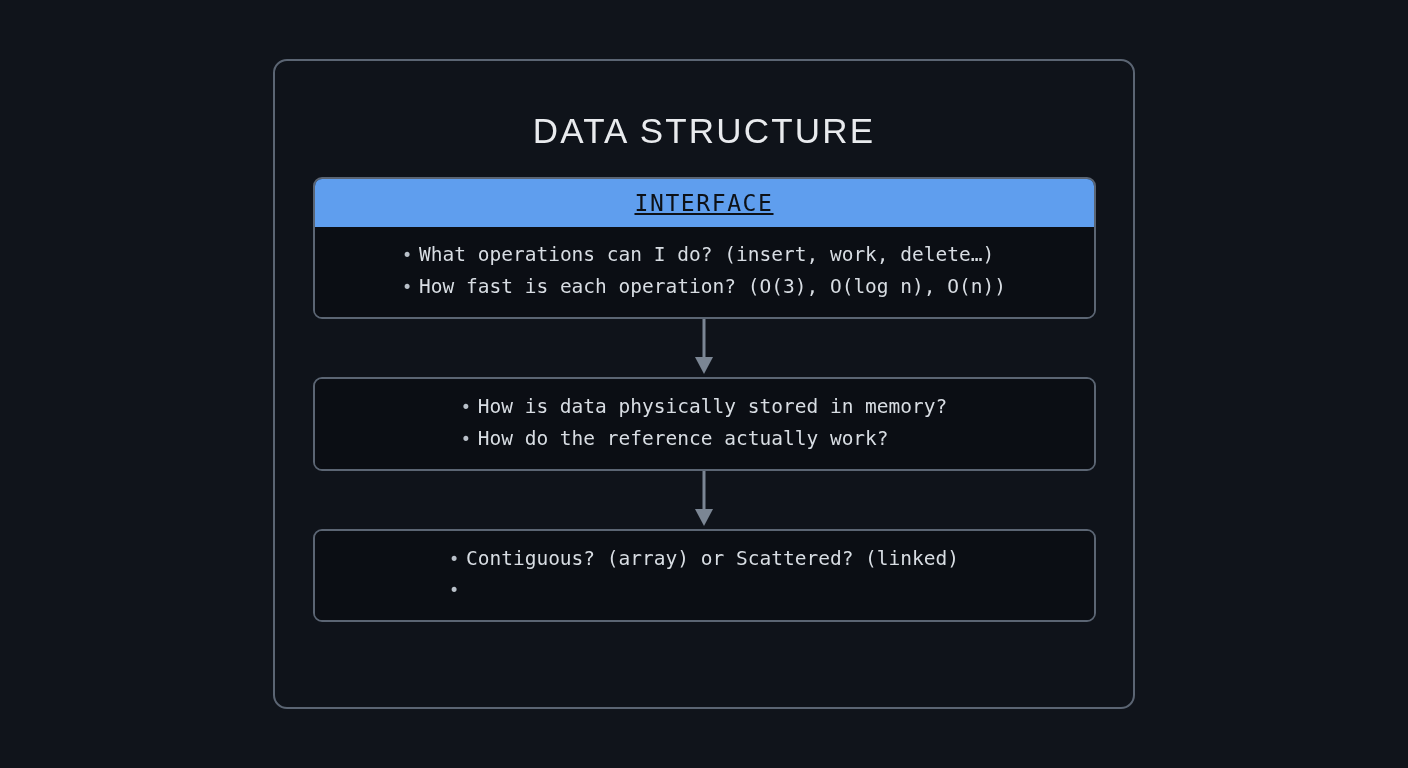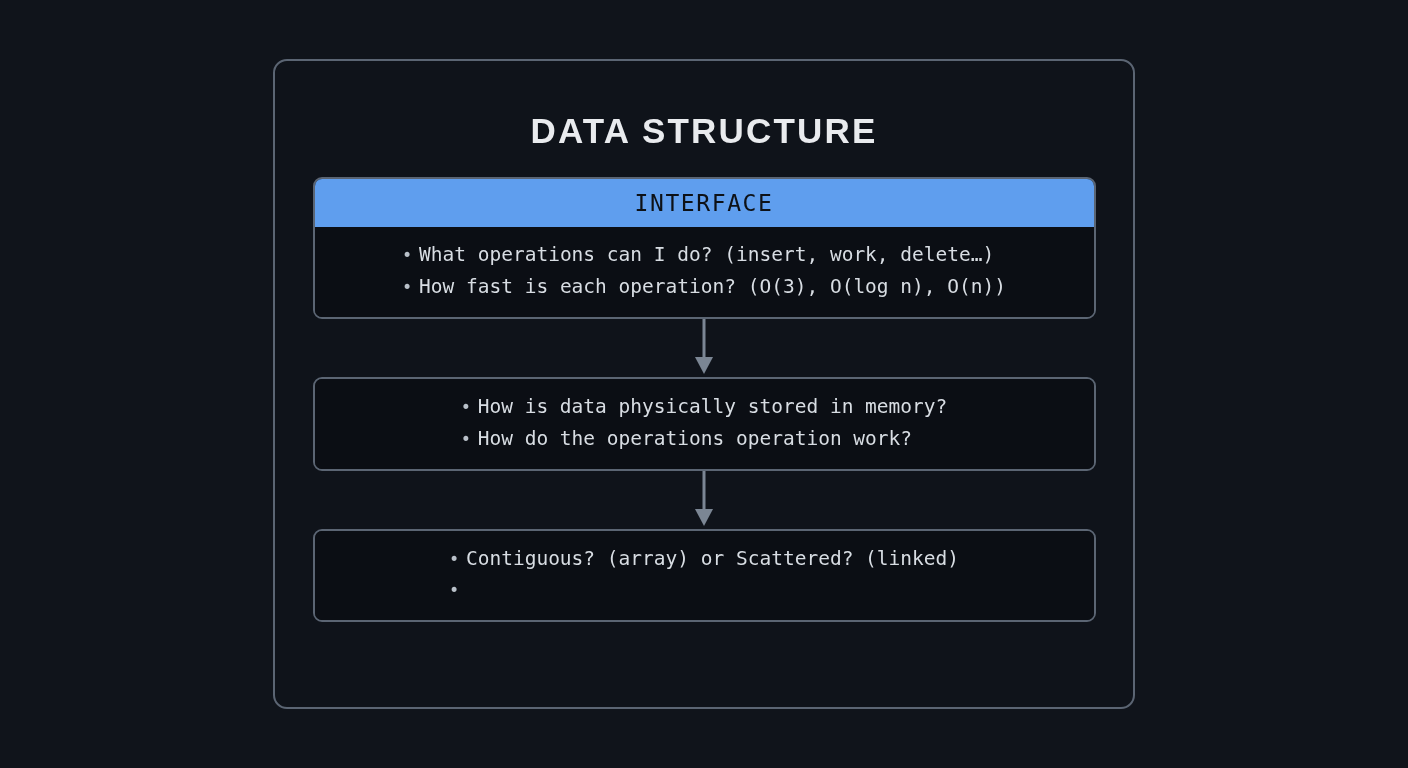--- a/index.html
+++ b/index.html
@@ -27,21 +27,21 @@
     border: 2px solid #5b6573;
     border-radius: 14px;
     padding: 28px 38px 30px 38px;
     display: flex;
     flex-direction: column;
     align-items: center;
   }
 
   #diagram-title {
     font-family: "Liberation Sans", sans-serif;
-    font-weight: 700;
+    font-weight: 400;
     font-size: 35px;
     letter-spacing: 2.2px;
     color: #e9ebee;
     text-align: center;
     margin-top: 22px;
     margin-bottom: 26px;
     white-space: nowrap;
   }
 
   
@@ -113,21 +113,21 @@
 </head>
 <body style="background: rgb(16, 20, 27);">
 
 <div id="outer-frame">
 
   <div id="diagram-title">DATA STRUCTURE</div>
 
   <div id="layer-stack">
 
     <div class="layer-card">
-      <div class="layer-header" style="background: rgb(95, 158, 238);">INTERFACE</div>
+      <div class="layer-header" style="background: rgb(95, 158, 238); text-decoration: underline;">INTERFACE</div>
       <div class="layer-body">
         <div class="layer-bullets">
           <div class="bullet-row">
             <span class="bullet-dot">•</span>
             <span>What operations can I do? (insert, work, delete…)</span>
           </div>
           <div class="bullet-row">
             <span class="bullet-dot">•</span>
             <span>How fast is each operation? (O(3), O(log n), O(n))</span>
           </div>
@@ -142,21 +142,21 @@
 
     <div class="layer-card">
       <div class="layer-body">
         <div class="layer-bullets">
           <div class="bullet-row">
             <span class="bullet-dot">•</span>
             <span>How is data physically stored in memory?</span>
           </div>
           <div class="bullet-row">
             <span class="bullet-dot">•</span>
-            <span>How do the operations operation work?</span>
+            <span>How do the reference actually work?</span>
           </div>
         </div>
       </div>
     </div>
 
     <svg class="flow-arrow" viewBox="0 0 26 58">
       <line x1="13" y1="0" x2="13" y2="40" stroke="#7b8694" stroke-width="3"></line>
       <polygon points="13,55 4,38 22,38" fill="#7b8694"></polygon>
     </svg>
 

